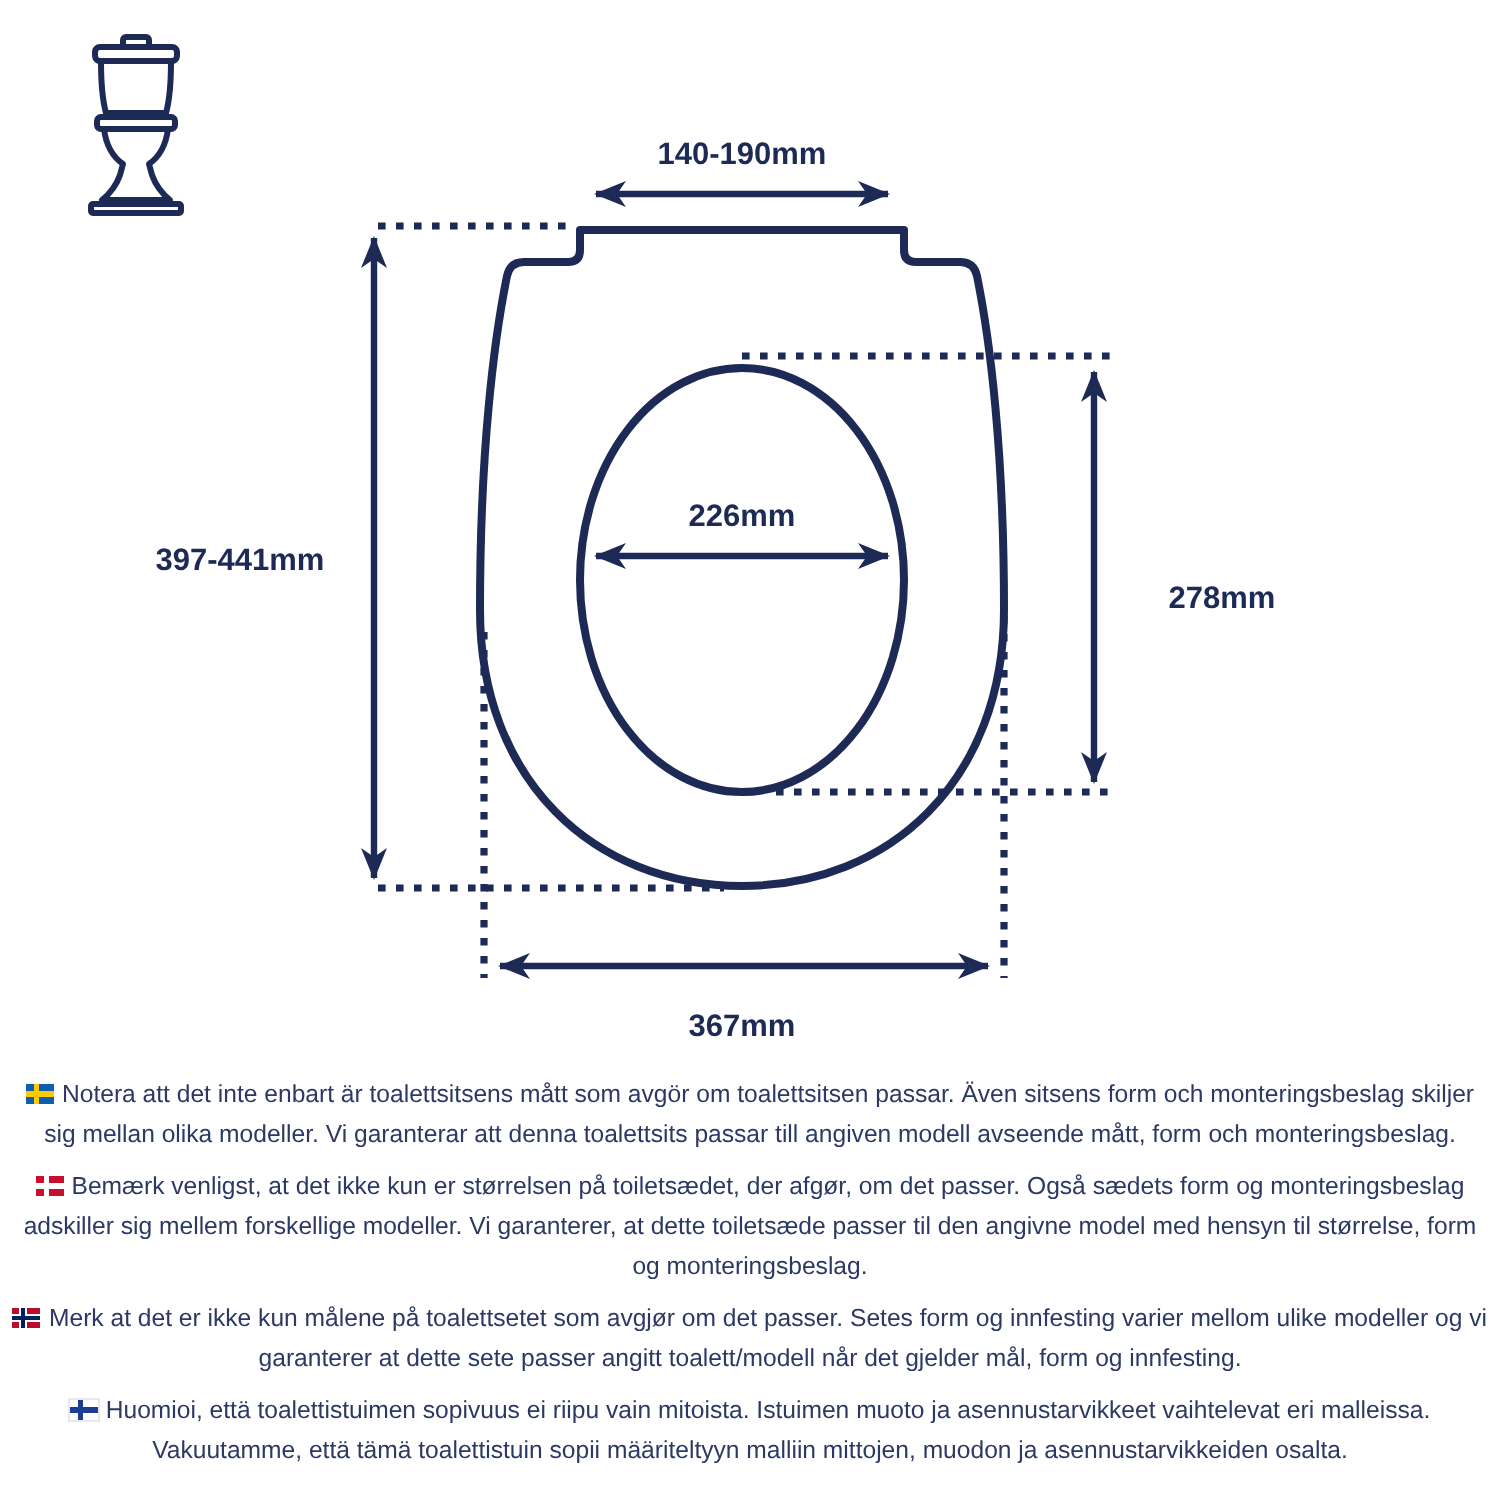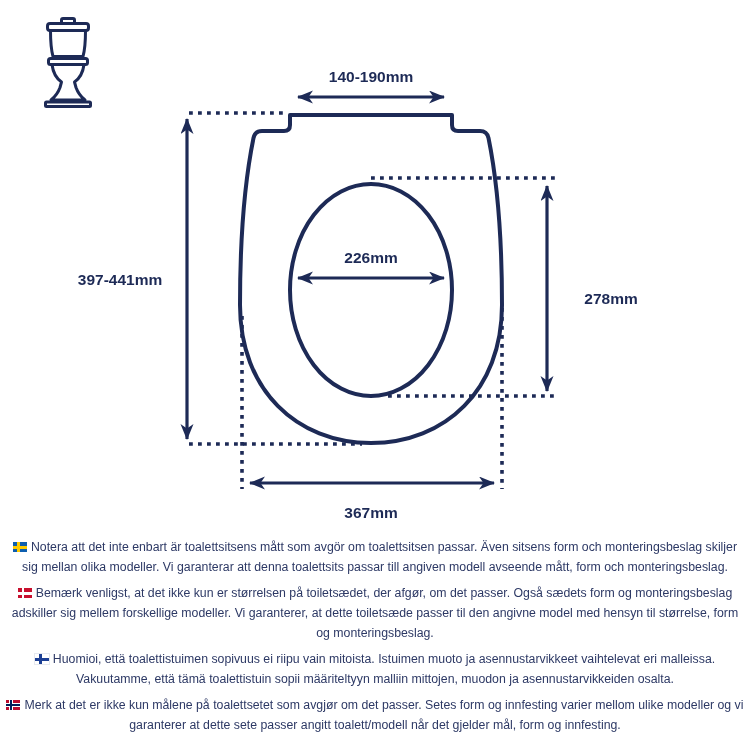--- a/index.html
+++ b/index.html
@@ -85,15 +85,15 @@
     <text class="dim-label" x="120" y="285">397-441mm</text>
     <text class="dim-label" x="371" y="263">226mm</text>
     <text class="dim-label" x="611" y="304">278mm</text>
     <text class="dim-label" x="371" y="518">367mm</text>
   </g>
 </svg>
 
 <div class="notes">
   <p class="note"><span class="flag flag-se"></span><span>Notera att det inte enbart är toalettsitsens mått som avgör om toalettsitsen passar. Även sitsens form och monteringsbeslag skiljer sig mellan olika modeller. Vi garanterar att denna toalettsits passar till angiven modell avseende mått, form och monteringsbeslag.</span></p>
   <p class="note"><span class="flag flag-dk"></span><span>Bemærk venligst, at det ikke kun er størrelsen på toiletsædet, der afgør, om det passer. Også sædets form og monteringsbeslag adskiller sig mellem forskellige modeller. Vi garanterer, at dette toiletsæde passer til den angivne model med hensyn til størrelse, form og monteringsbeslag.</span></p>
+  <p class="note"><span class="flag flag-no"></span><span>Merk at det er ikke kun målene på toalettsetet som avgjør om det passer. Setes form og innfesting varier mellom ulike modeller og vi garanterer at dette sete passer angitt toalett/modell når det gjelder mål, form og innfesting.</span></p>
   <p class="note"><span class="flag flag-fi"></span><span>Huomioi, että toalettistuimen sopivuus ei riipu vain mitoista. Istuimen muoto ja asennustarvikkeet vaihtelevat eri malleissa. Vakuutamme, että tämä toalettistuin sopii määriteltyyn malliin mittojen, muodon ja asennustarvikkeiden osalta.</span></p>
-  <p class="note"><span class="flag flag-no"></span><span>Merk at det er ikke kun målene på toalettsetet som avgjør om det passer. Setes form og innfesting varier mellom ulike modeller og vi garanterer at dette sete passer angitt toalett/modell når det gjelder mål, form og innfesting.</span></p>
 </div>
 
 </body></html>

